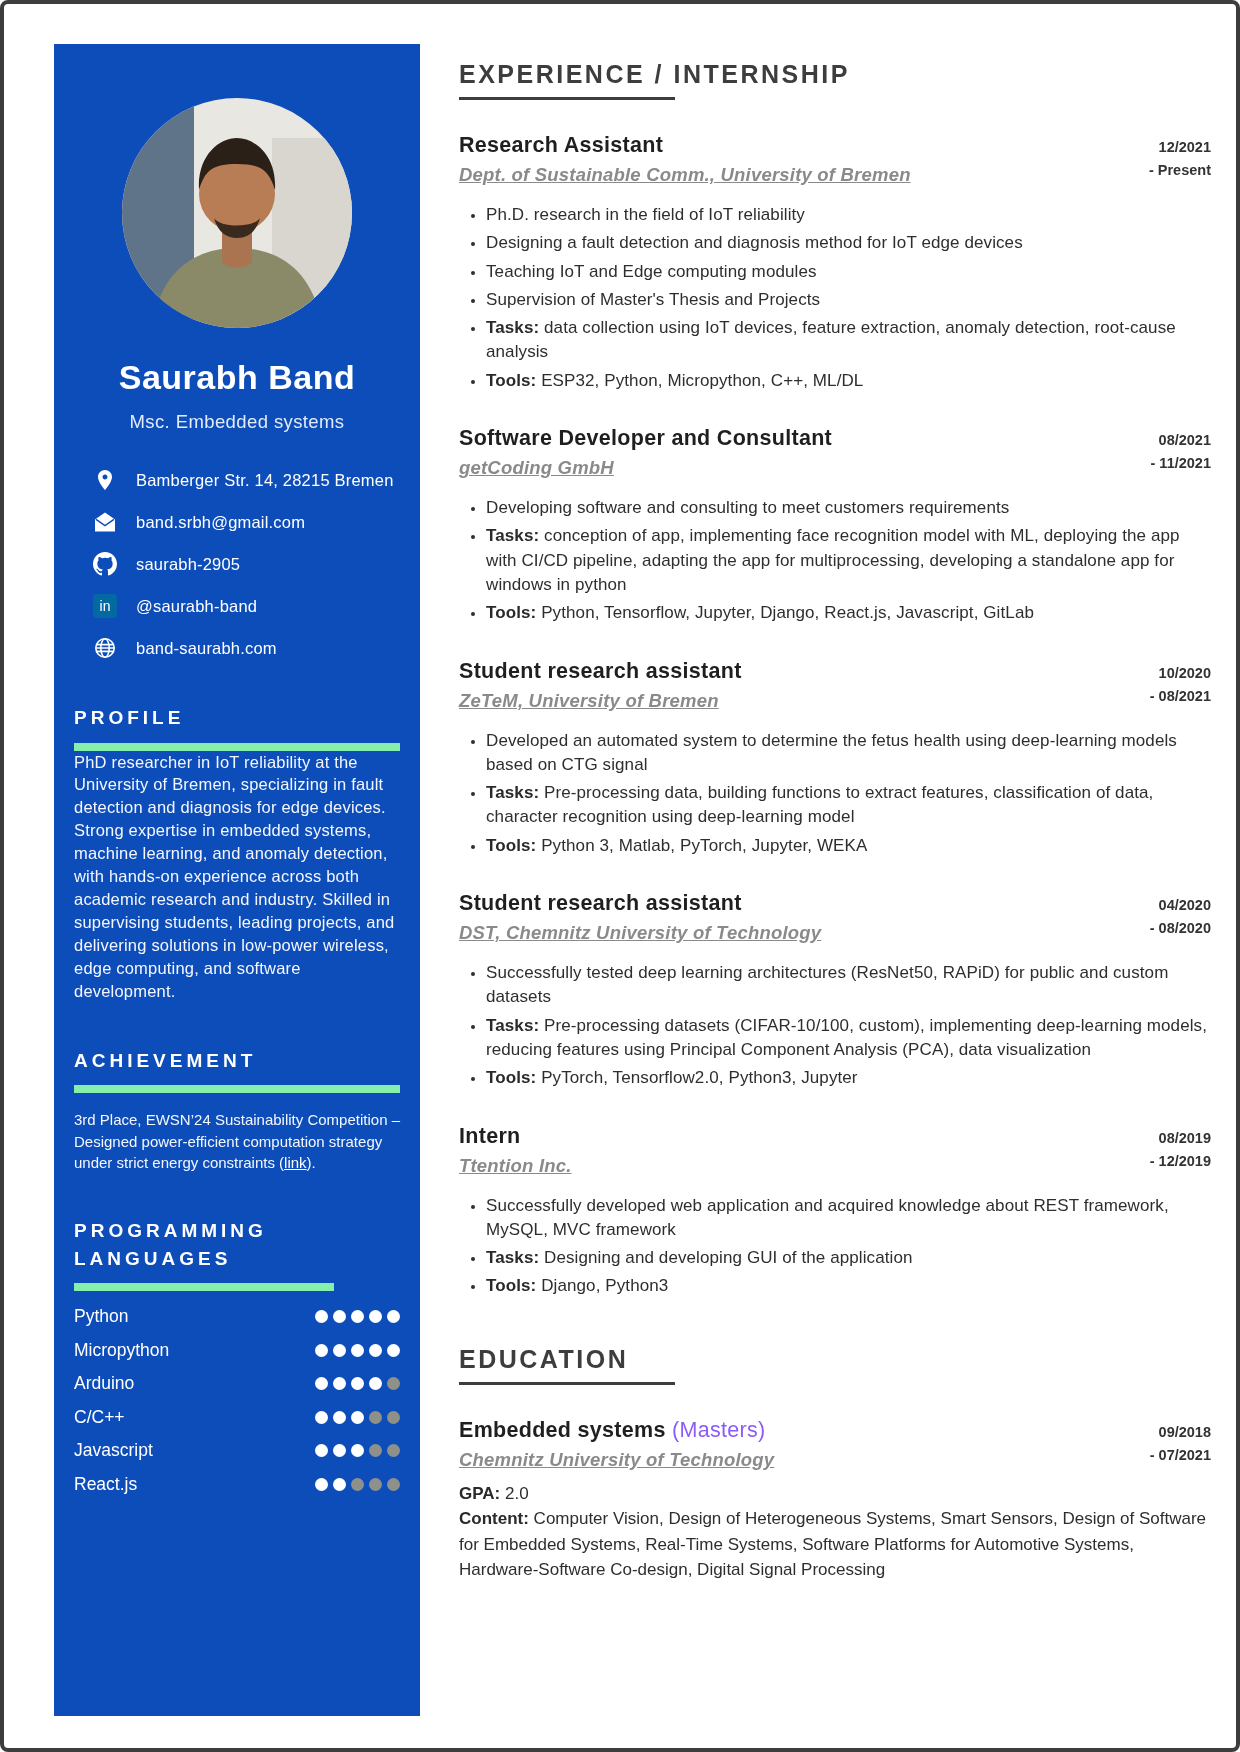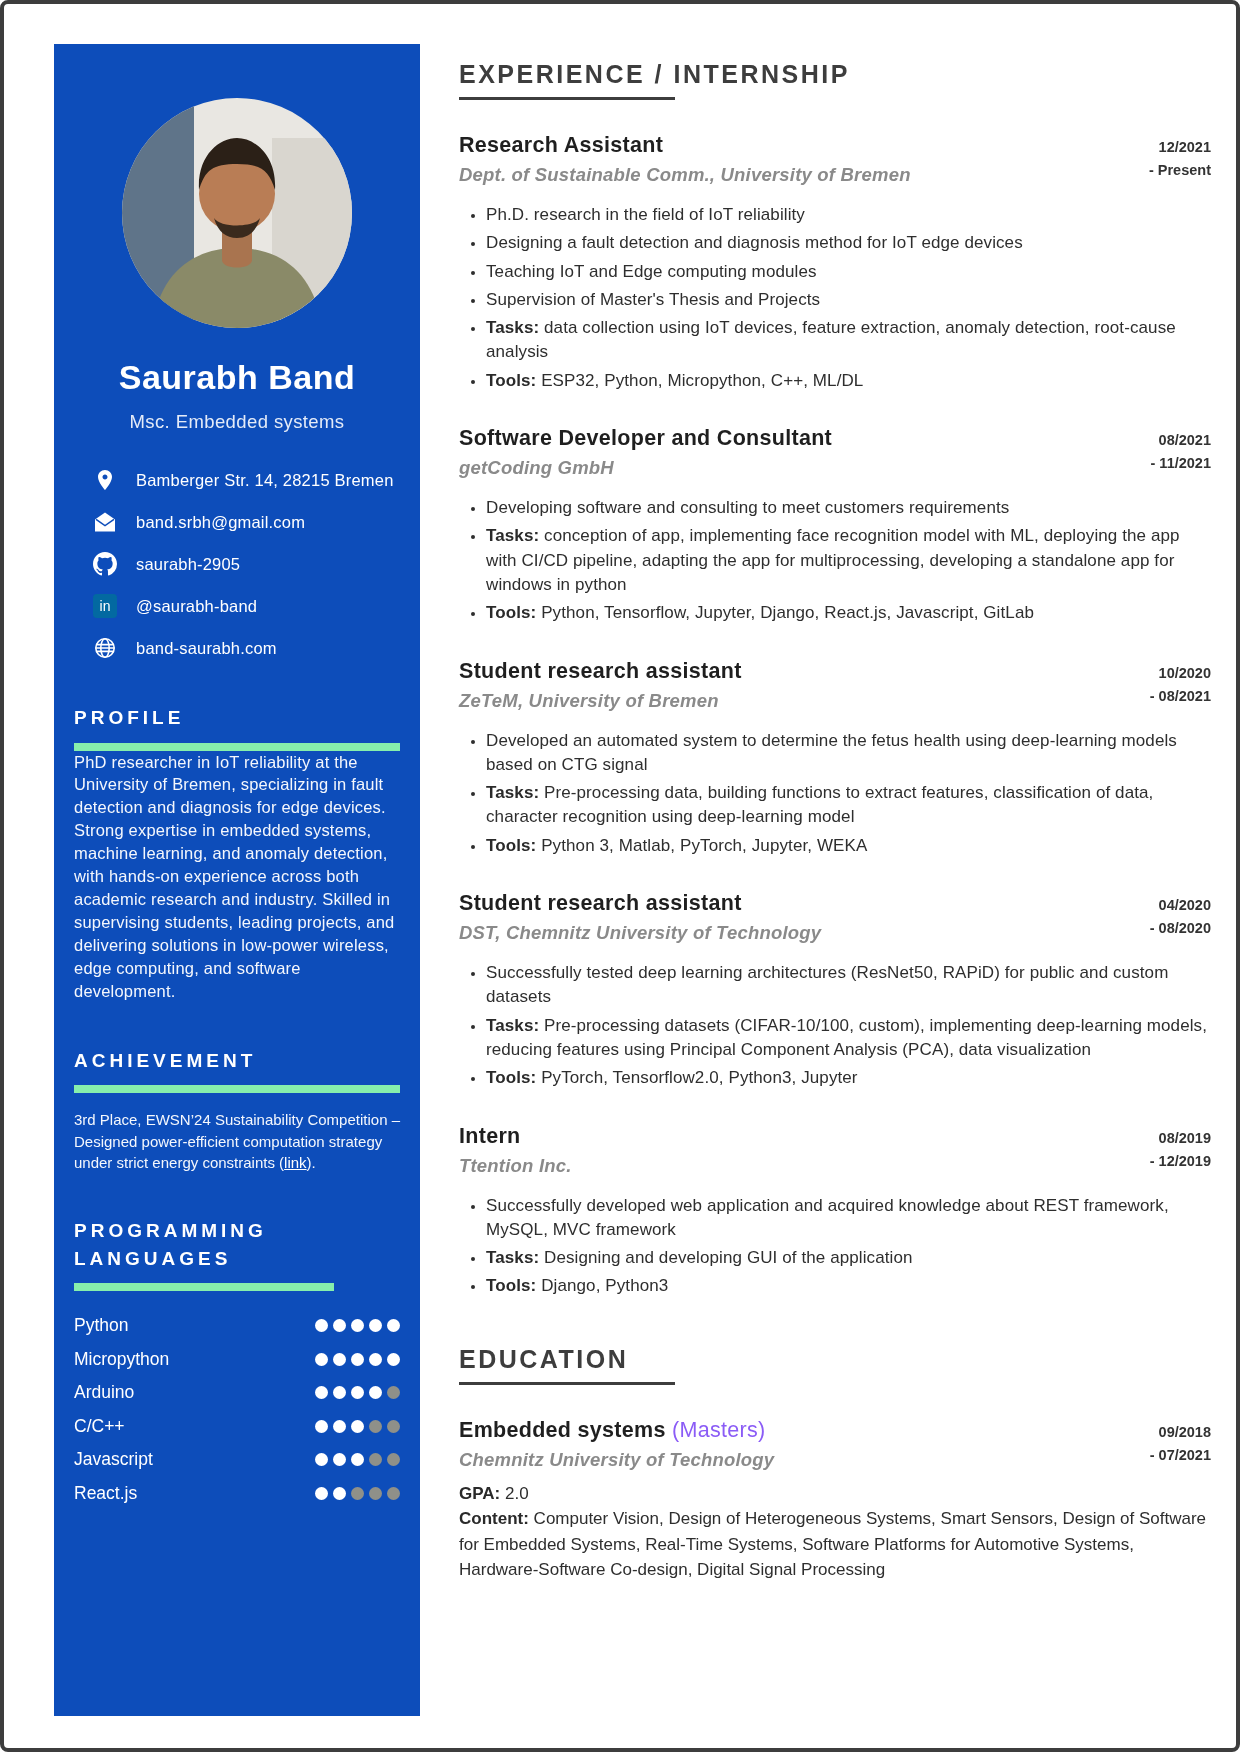--- a/index.html
+++ b/index.html
@@ -29,38 +29,38 @@
 
   .side-section { margin:44px 20px 0 20px; }
   .side-h {
     font-size:19px; font-weight:bold; letter-spacing:4px; color:#ffffff;
     padding-bottom:11px; border-bottom:8px solid #86efac; line-height:1.45;
   }
   .side-p { margin-top:0; font-size:16.5px; line-height:1.39; letter-spacing:0.2px; color:#f4f7fd; }
   .ach-p  { margin-top:16px; font-size:15px; line-height:1.42; color:#f4f7fd; }
   .ach-p a { color:#ffffff; text-decoration:underline; }
 
-  .langs { margin-top:24px; }
+  .langs { margin-top:15px; }
   .lang-row { display:flex; justify-content:space-between; align-items:center; margin-bottom:12.5px; }
   .lang-name { font-size:17.5px; }
   .dots { display:flex; }
   .dot { width:13px; height:13px; border-radius:50%; margin-left:5px; }
   .dot.filled { background:#ffffff; }
   .dot.empty  { background:#8f9089; }
 
   
   .main { position:absolute; left:455px; top:16px; width:752px; padding-top:40px; color:#2e2e2e; }
   .sec-h { font-size:25px; font-weight:bold; letter-spacing:2.5px; color:#3d3d3d; }
   .sec-rule { width:216px; height:3px; background:#3d3d3d; margin-top:8px; }
 
   .job { margin-top:33px; }
   .job-head { display:flex; justify-content:space-between; align-items:flex-start; }
   .job-role { font-size:21.5px; font-weight:bold; color:#1f1f1f; letter-spacing:0.3px; }
   .job-role .role-normal { font-weight:normal; color:#8b5cf6; }
-  .job-co { margin-top:6px; font-size:18.5px; font-style:italic; font-weight:bold; color:#8a8a8a; letter-spacing:0.2px; }
+  .job-co { margin-top:6px; font-size:18.5px; font-style:italic; font-weight:bold; color:#8a8a8a; letter-spacing:0.2px;text-decoration:underline; }
   .job-dates { text-align:right; font-size:14.5px; font-weight:bold; color:#333333; line-height:1.6; white-space:nowrap; padding-top:3px; }
   .job ul { margin:17px 0 0 0; padding-left:27px; }
   .job li { font-size:17px; line-height:1.43; margin-bottom:4px; letter-spacing:0.1px; }
   .job li::marker { font-size:13px; }
   b.inline { color:#2a2a2a; }
 
   .edu-sec { margin-top:46px; }
   .edu-meta { margin-top:10px; font-size:17px; line-height:1.5; }
 </style>
 </head>

